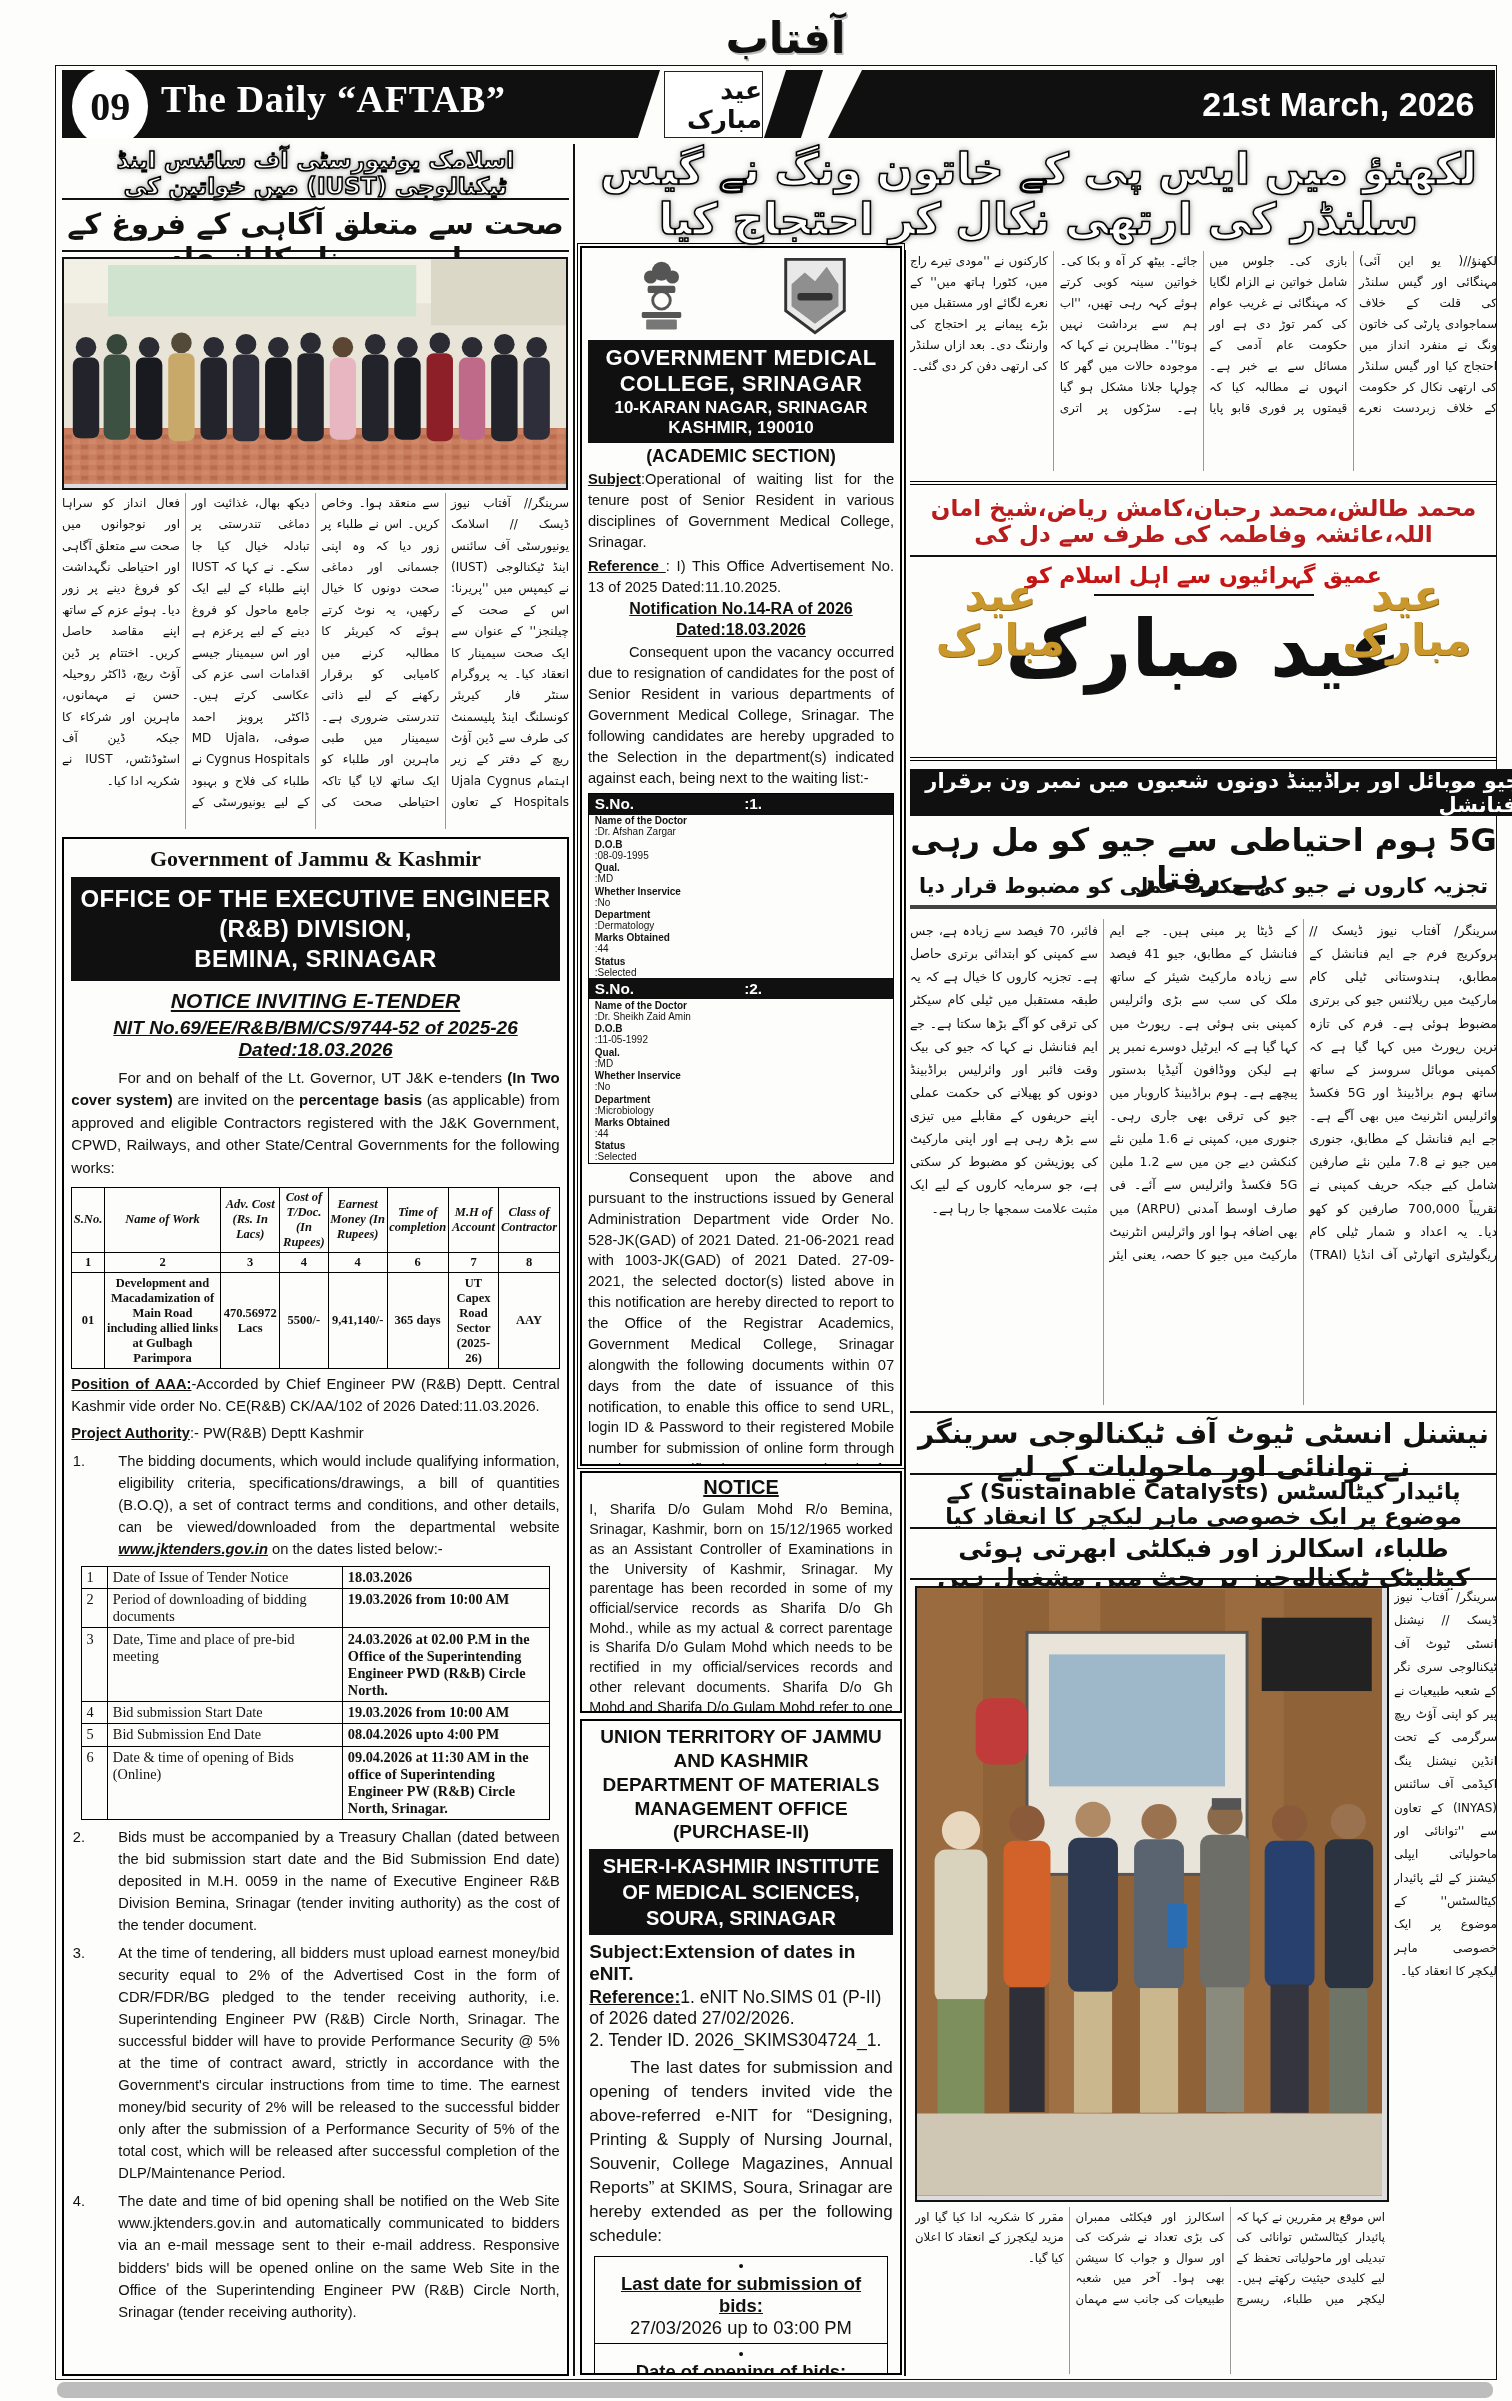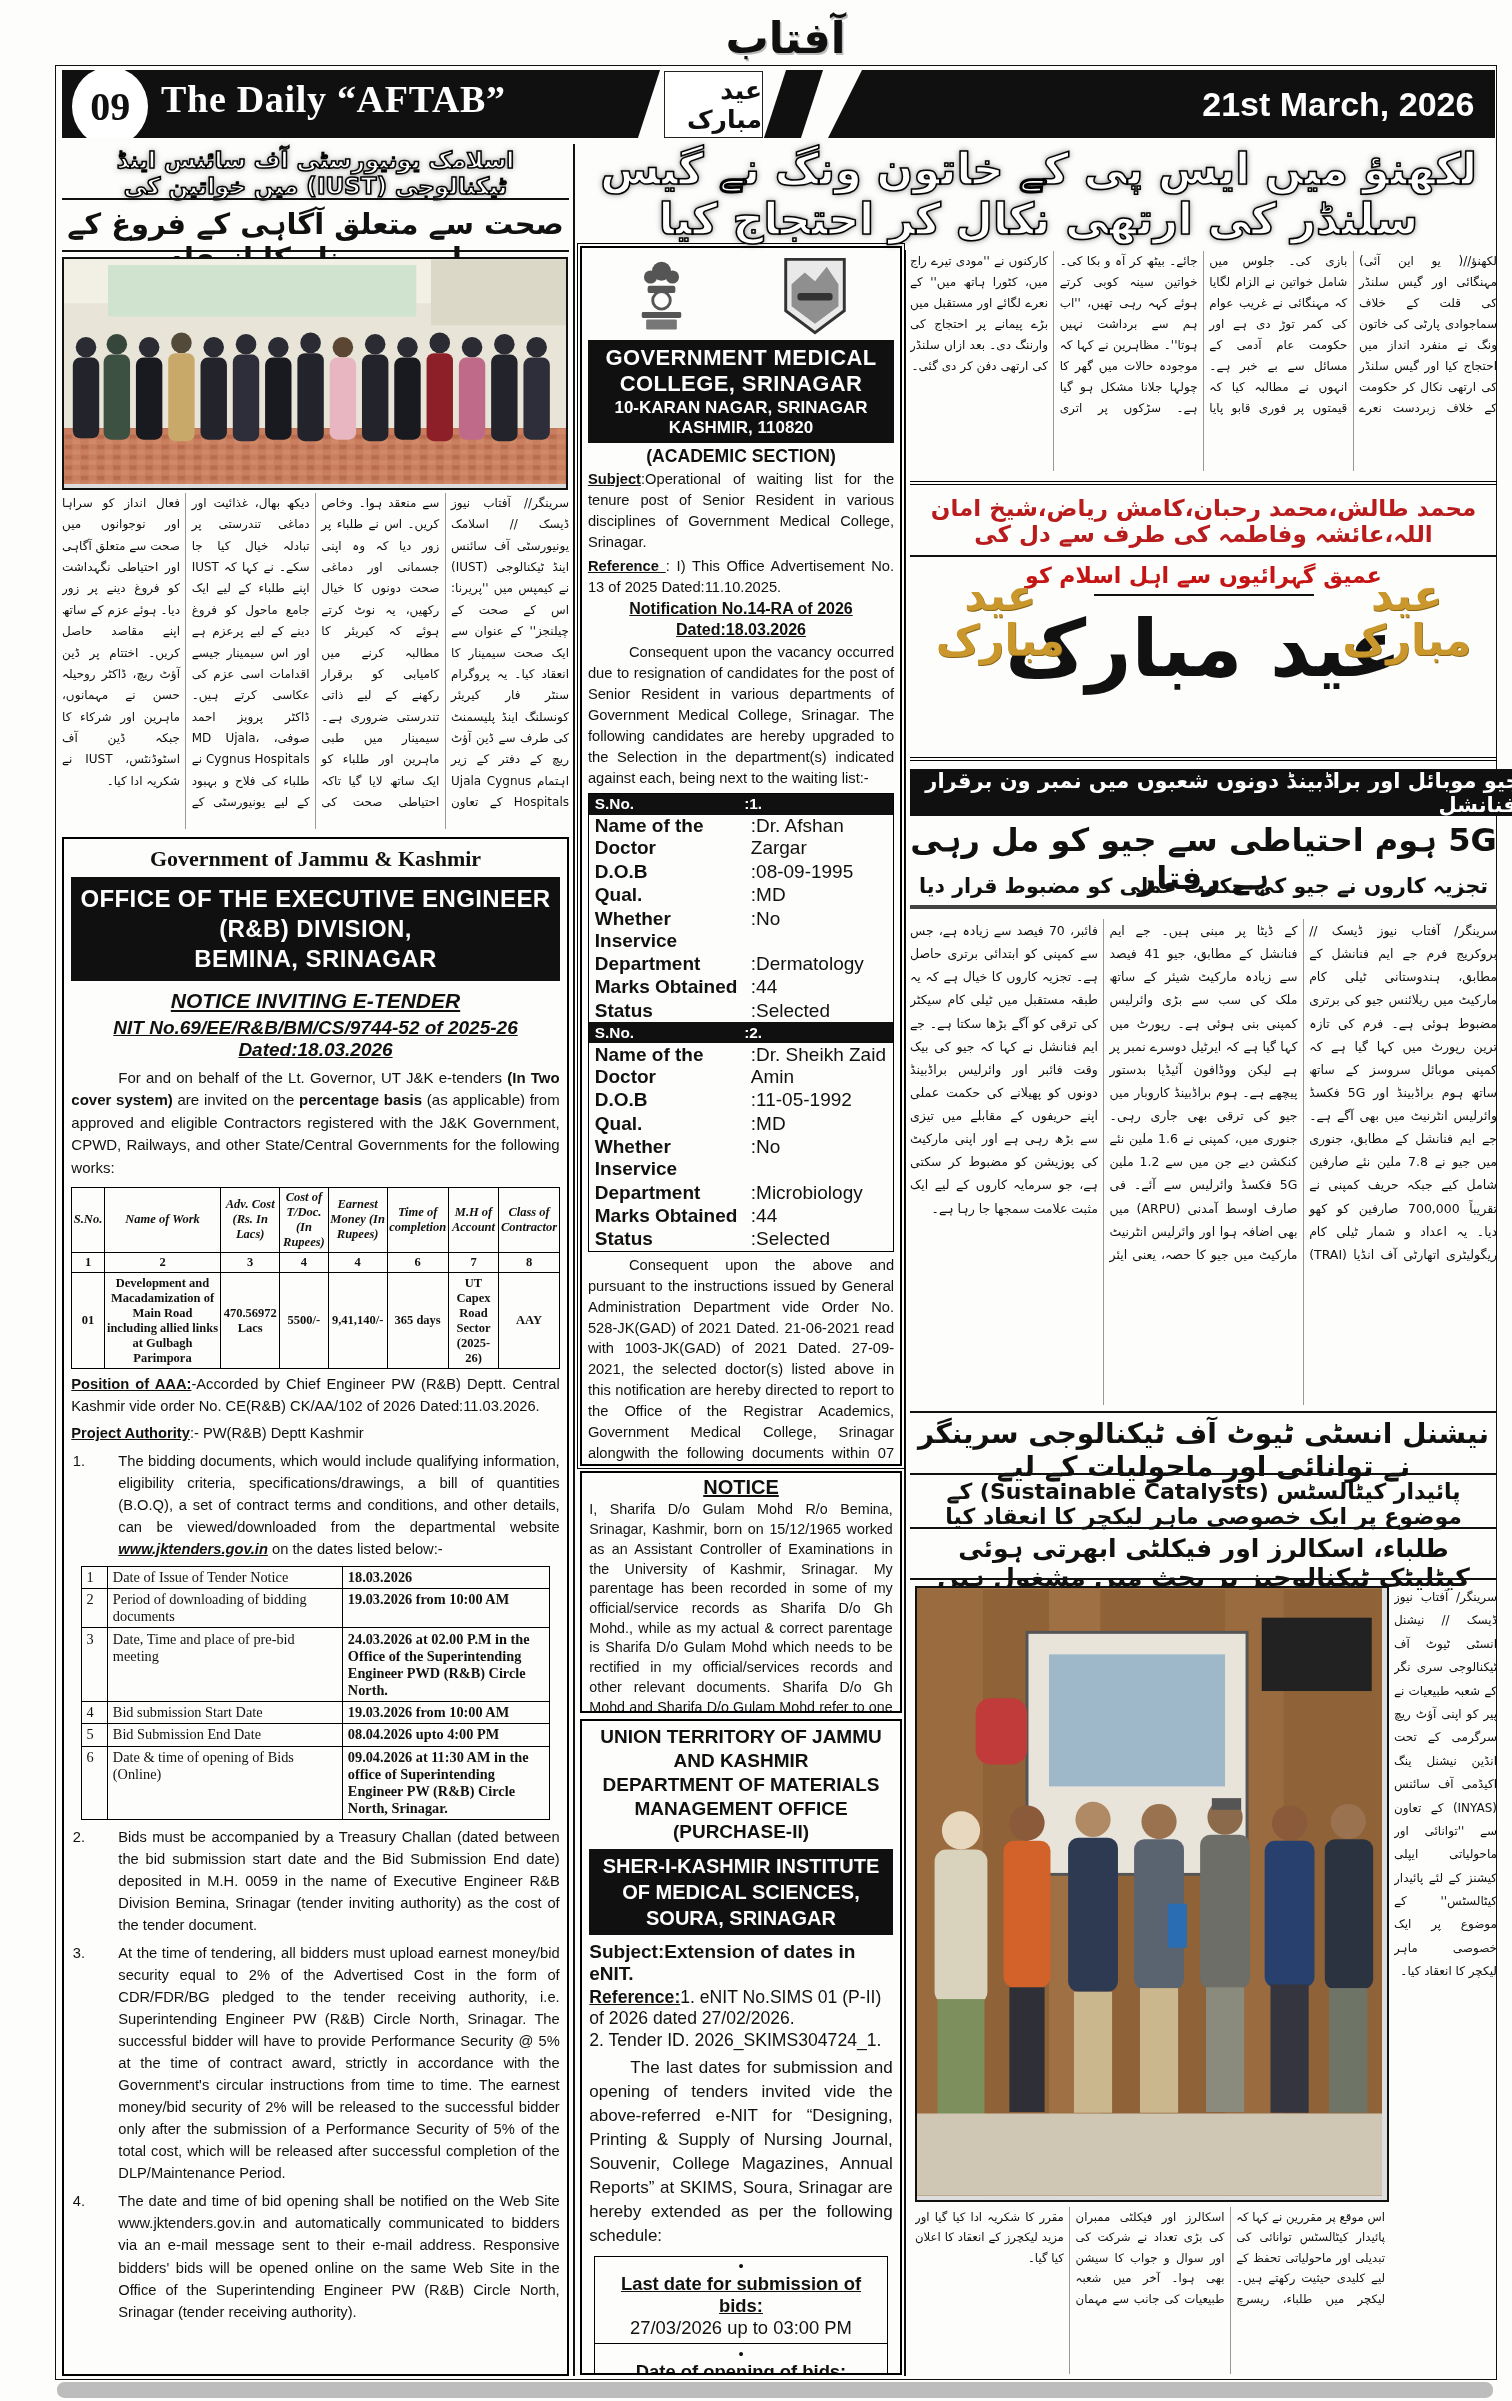--- a/index.html
+++ b/index.html
@@ -54,21 +54,21 @@
   .gmc-banner .l1{font-size:22px;font-weight:900;letter-spacing:0.4px;}
   .gmc-banner .l2{font-size:17px;font-weight:bold;margin-top:1.5px;}
   .gmc-banner .l3{font-size:17px;font-weight:bold;}
   .gmc-sec{text-align:center;font-weight:bold;font-size:17.6px;margin-top:2.9px;}
   .gmc-p{font-size:14.7px;line-height:1.42;text-align:justify;margin-top:2.9px;}
   .gmc-p b u{font-weight:bold;}
   .gmc-note-center{text-align:center;font-weight:bold;font-size:16px;text-decoration:underline;margin-top:2.9px;}
   .gmc-rec{margin-top:4.4px;border:1.5px solid #000;}
   .rec-head{background:#101010;color:#fff;display:flex;font-weight:bold;font-size:15.4px;padding:1.5px 5.9px;}
   .rec-head .rv{margin-left:110px;}
-  .rec-row{display:flex;font-size:19px;padding:0.7px 5.9px;}
+  .rec-row{display:flex;font-size:10px;padding:0.7px 5.9px;flex-direction:column;}
   .rec-row .rl{width:156px;font-weight:bold;flex:none;}
   .gmc-list{display:flex;font-size:14.7px;margin-top:1.5px;}
   .gmc-list .n{width:57px;flex:none;padding-left:2.9px;}
   
   .sharifa{left:580px;top:1471px;width:322px;height:242px;border:2.2px solid #000;box-sizing:border-box;padding:2.9px 7.3px;overflow:hidden;}
   .sh-title{text-align:center;font-weight:bold;font-size:20px;text-decoration:underline;}
   .sh-body{font-size:14.3px;line-height:1.38;text-align:justify;margin-top:1.5px;}
   
   .skims{left:580px;top:1719px;width:322px;height:656px;border:2.2px solid #000;box-sizing:border-box;padding:4.4px 7.3px;overflow:hidden;}
   .sk-h{text-align:center;font-weight:bold;font-size:19px;line-height:1.25;}
@@ -307,21 +307,21 @@
       </svg>
       <svg width="68" height="82" viewBox="0 0 92 112">
         <path d="M6 6 h80 v70 l-40 30 l-40 -30 z" fill="#e9e9e9" stroke="#333" stroke-width="4"></path>
         <path d="M14 40 l18 -16 l14 12 l16 -20 l16 24 v30 l-32 24 l-32 -24 z" fill="#8f8f8f"></path>
         <rect x="22" y="52" width="48" height="10" rx="4" fill="#333"></rect>
       </svg>
     </div>
     <div class="gmc-banner">
       <div class="l1">GOVERNMENT MEDICAL COLLEGE, SRINAGAR</div>
       <div class="l2">10-KARAN NAGAR, SRINAGAR</div>
-      <div class="l3">KASHMIR, 110820</div>
+      <div class="l3">KASHMIR, 190010</div>
     </div>
     <div class="gmc-sec">(ACADEMIC SECTION)</div>
     <div class="gmc-p"><b><u>Subject</u></b><span>:Operational of waiting list for the tenure post of Senior Resident in various disciplines of Government Medical College, Srinagar.</span></div>
     <div class="gmc-p"><b><u>Reference </u></b><span>: I) This Office Advertisement No. 13 of 2025 Dated:11.10.2025.</span></div>
     <div class="gmc-note-center">Notification No.14-RA of 2026</div>
     <div class="gmc-note-center">Dated:18.03.2026</div>
     <div class="gmc-p" style="text-indent:41px;">Consequent upon the vacancy occurred due to resignation of candidates for the post of Senior Resident in various departments of Government Medical College, Srinagar. The following candidates are hereby upgraded to the Selection in the department(s) indicated against each, being next to the waiting list:-</div>
 
     <div class="gmc-rec">
       <div class="rec-head">

